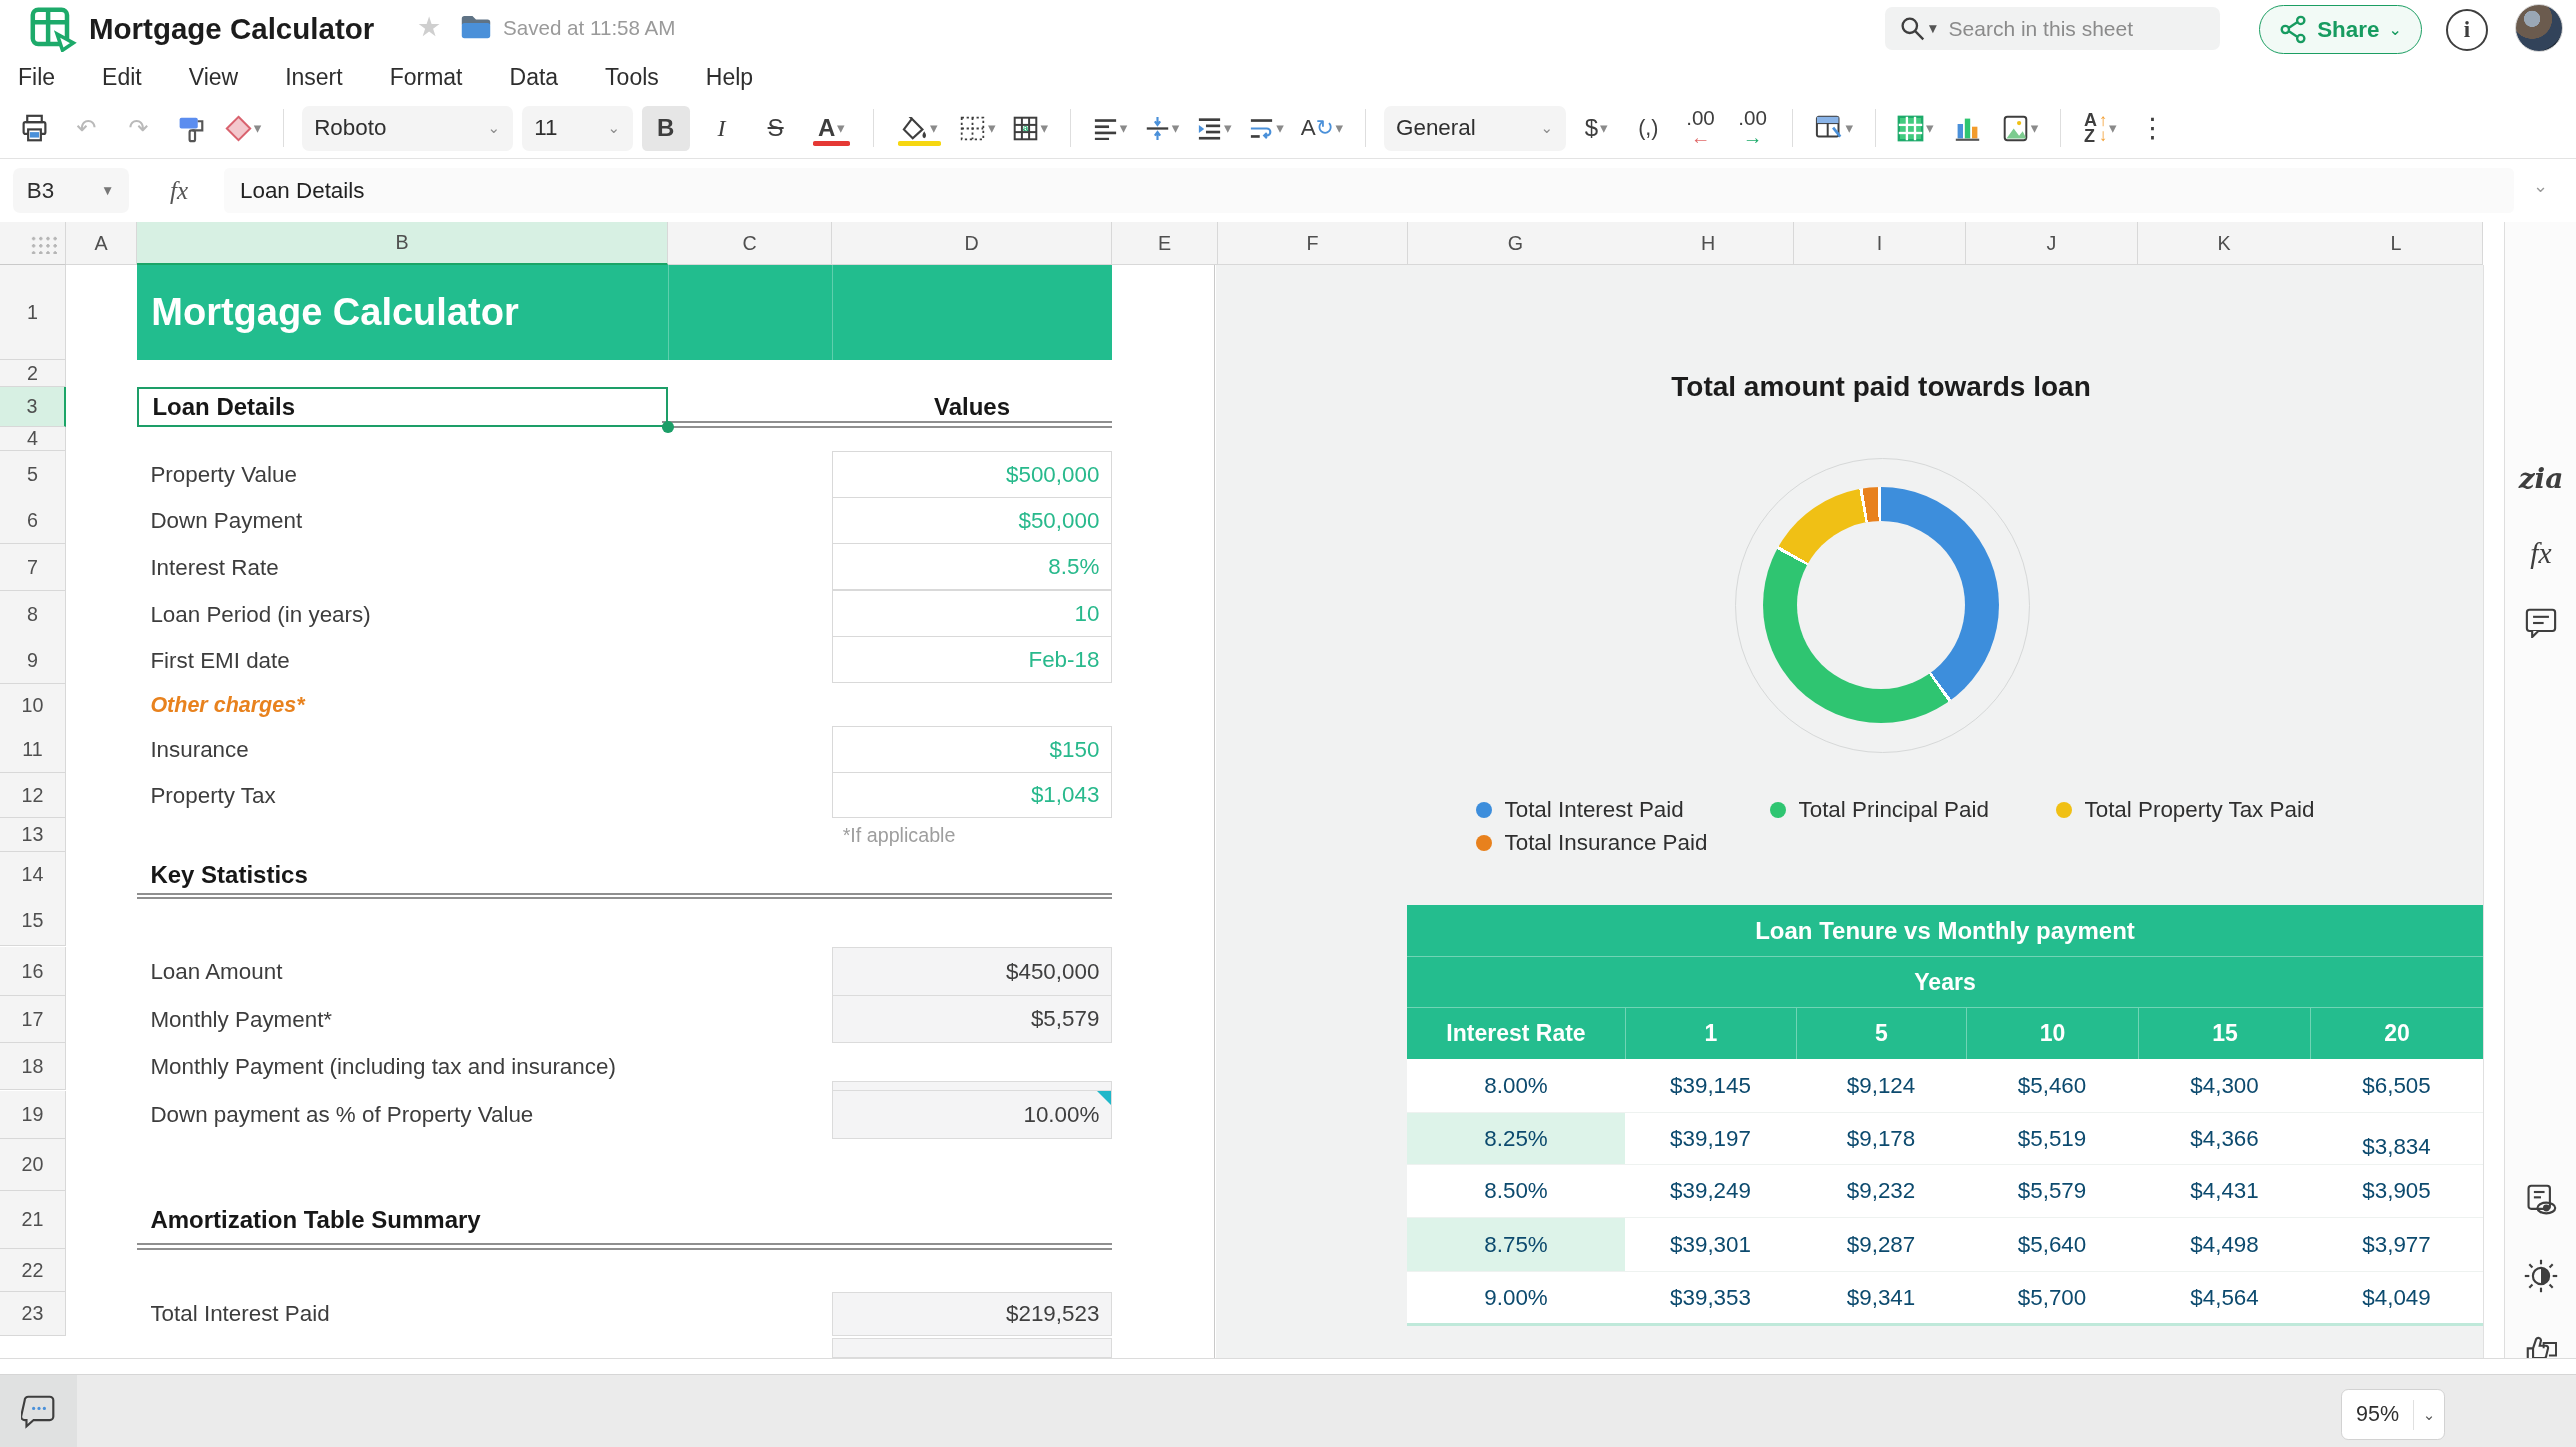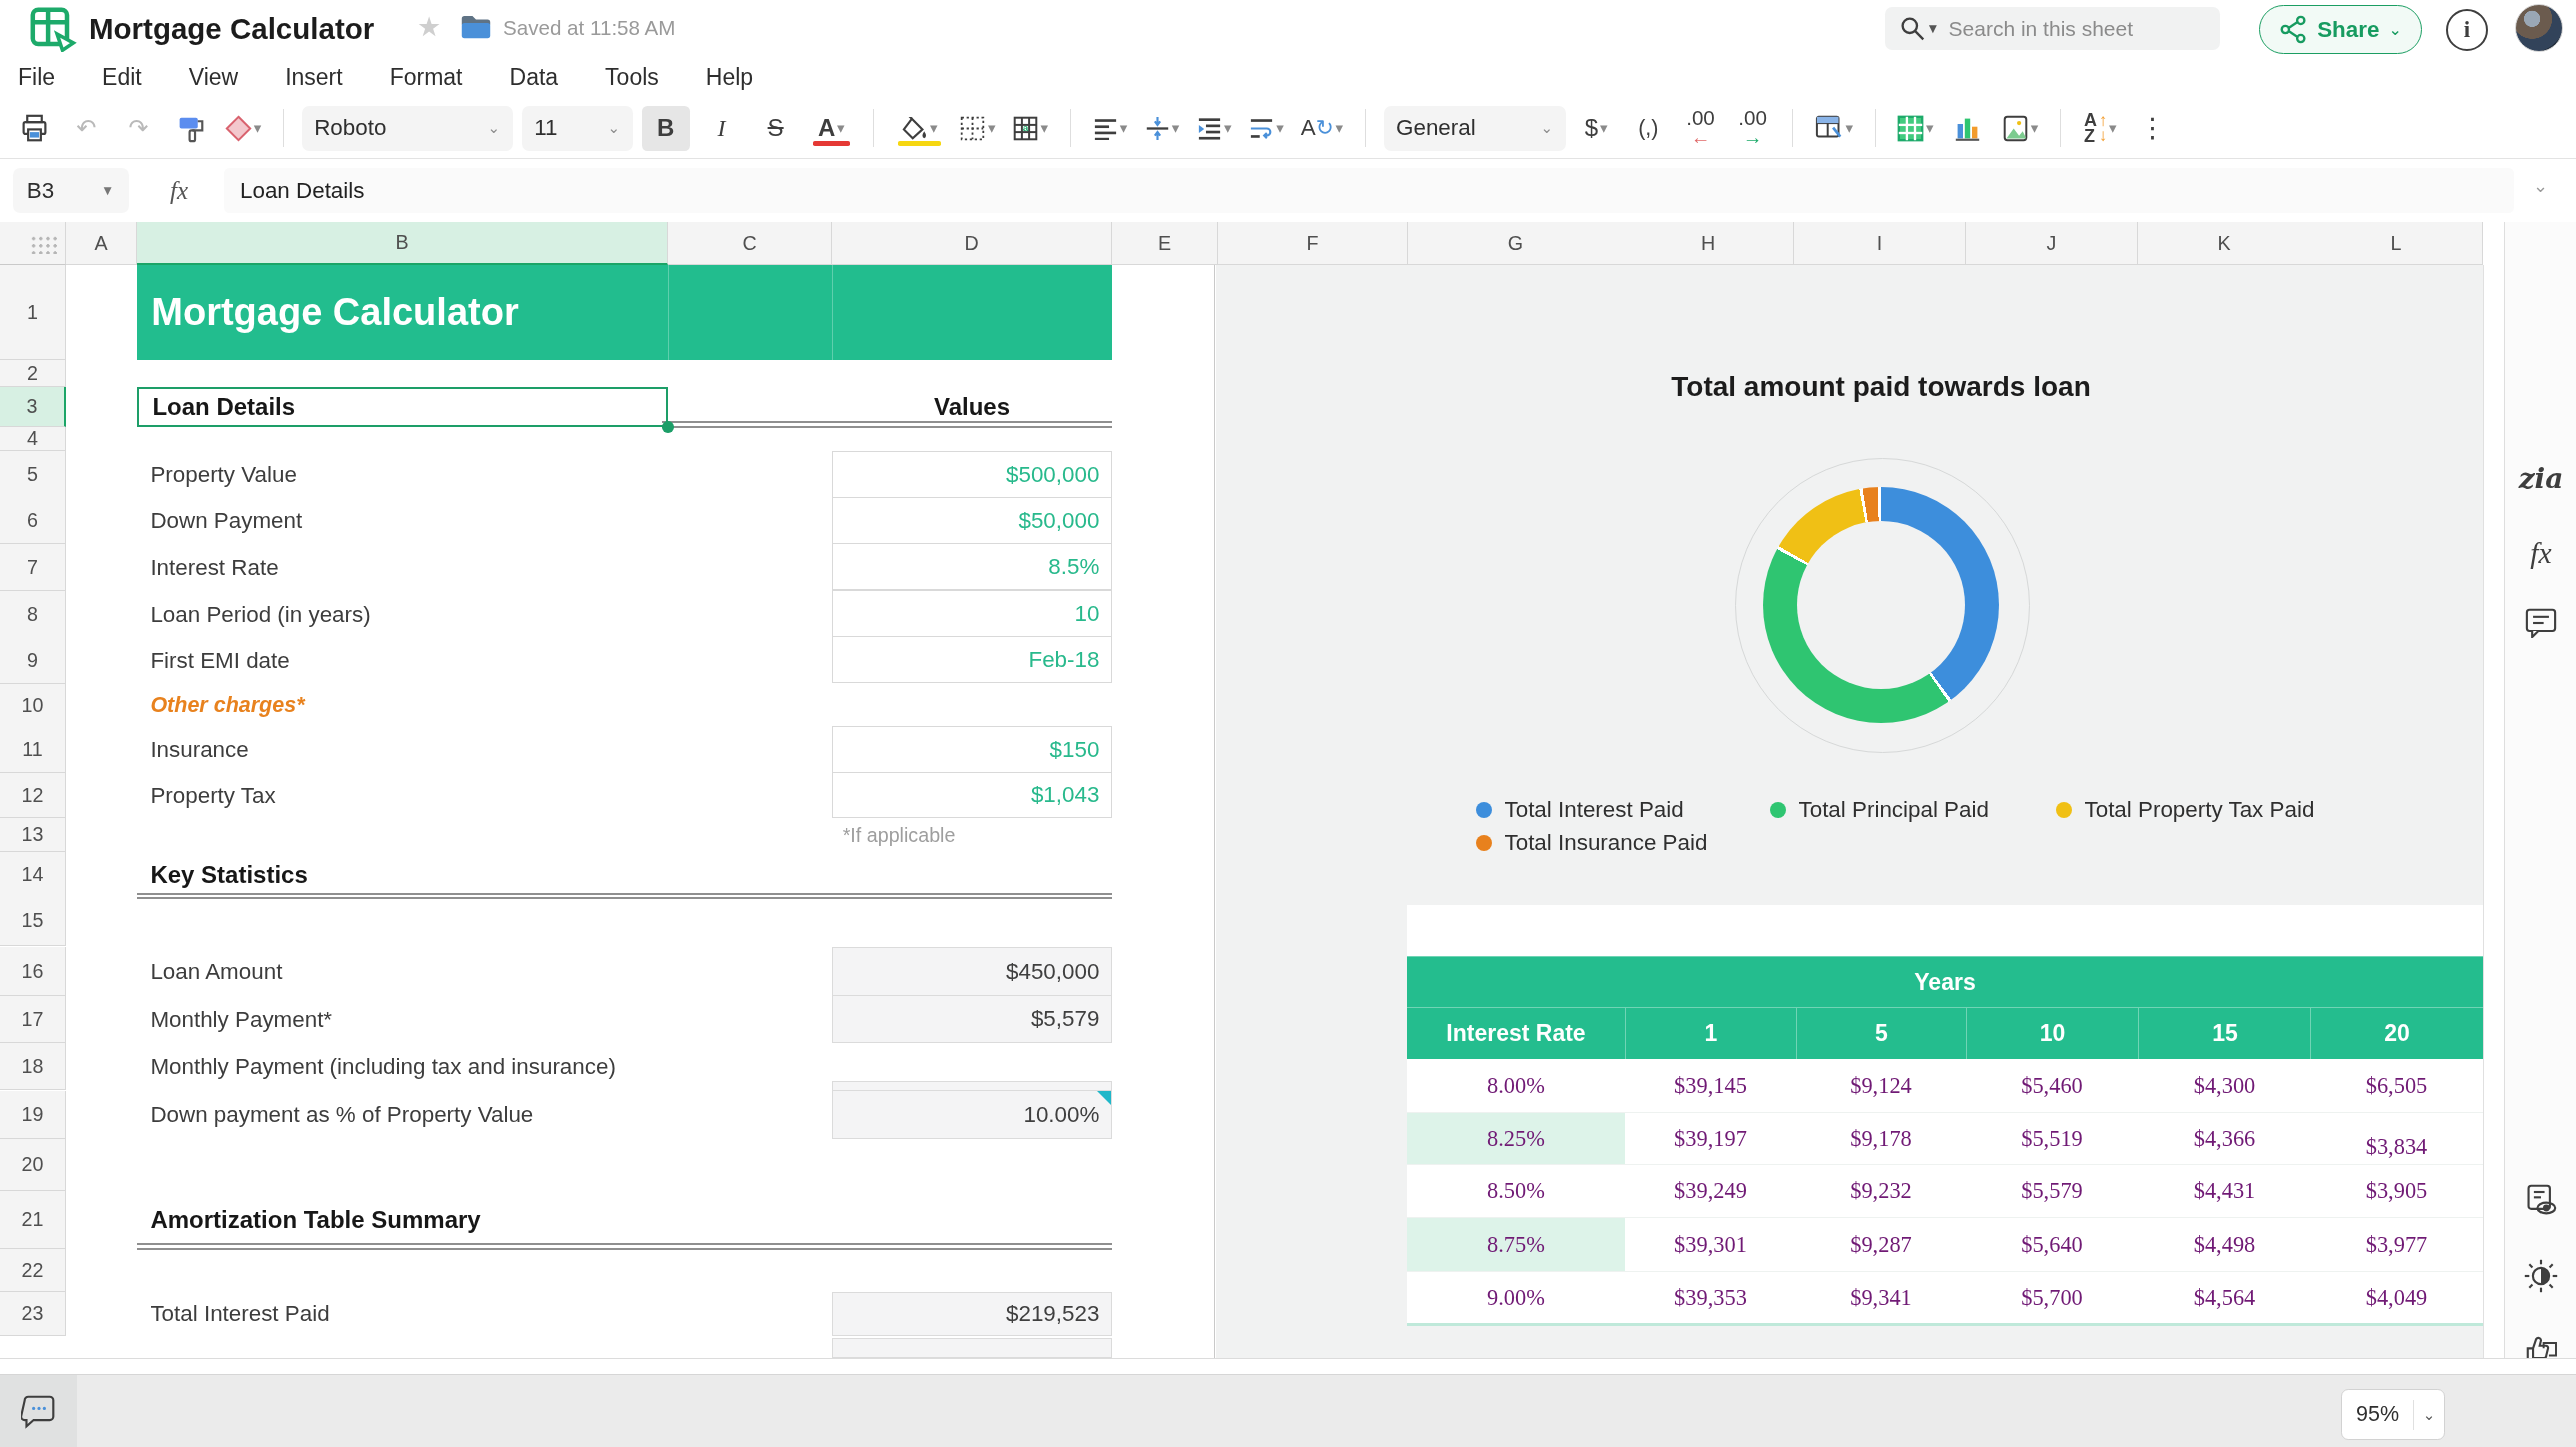--- a/index.html
+++ b/index.html
@@ -84,21 +84,21 @@
   .ring{position:absolute;border:0.9px solid #d6d8d8;border-radius:50%;}
   .donut{position:absolute;border-radius:50%;}
   .donut-hole{position:absolute;border-radius:50%;background:#f1f2f2;}
   .legend-item{position:absolute;display:flex;align-items:center;gap:12.5px;}
   .legend-dot{width:16px;height:16px;border-radius:50%;flex:none;}
   .legend-txt{font-size:22.4px;color:#2f2f2f;white-space:nowrap;}
 
   .ttable{position:absolute;background:#fff;}
   .tgreen{position:absolute;background:#24bd8e;color:#fff;display:flex;align-items:center;justify-content:center;
     font-weight:bold;box-sizing:border-box;}
-  .tcell{position:absolute;display:flex;align-items:center;justify-content:center;font-size:22.4px;color:#701a75;box-sizing:border-box;font-family:Liberation Serif, serif;}
+  .tcell{position:absolute;display:flex;align-items:center;justify-content:center;font-size:22.4px;color:#0c4a6e;box-sizing:border-box;}
   .scroll-lane{background:#fff;border-left:0.9px solid #e0e0e0;box-sizing:border-box;}
 
   
   .sidebar{left:2504px;top:222px;width:72px;height:1152px;background:#fbfbfb;border-left:0.9px solid #dedede;box-sizing:border-box;}
   .sb-icon{position:absolute;left:0;width:72px;display:flex;align-items:center;justify-content:center;color:#3e3e3e;}
 
   
   .hstrip{left:0;top:1358px;width:2576px;height:16px;background:#fff;border-top:0.9px solid #dcdcdc;box-sizing:border-box;}
   .tabbar{left:0;top:1374px;width:2576px;height:73px;background:#ebebeb;border-top:0.9px solid #d6d6d6;box-sizing:border-box;}
   .chatbox{left:0;top:1374px;width:77px;height:73px;background:#e0e1e1;display:flex;align-items:center;justify-content:center;}
@@ -479,20 +479,21 @@
           </div>
           <div class="legend-item" style="left: 840px; top: 532px;">
             <span class="legend-dot" style="background: rgb(240, 192, 21);"></span>
             <span class="legend-txt">Total Property Tax Paid</span>
           </div>
           <div class="legend-item" style="left: 260px; top: 565px;">
             <span class="legend-dot" style="background: rgb(232, 129, 29);"></span>
             <span class="legend-txt">Total Insurance Paid</span>
           </div>
           <div class="ttable" style="position: absolute; left: 191px; top: 640px; width: 1076px; height: 420px;">
+            <div class="tgreen" style="position: absolute; left: 0px; top: 0px; width: 1076px; height: 51px; font-size: 24px;">Loan Tenure vs Monthly payment</div>
             <div class="tgreen" style="position: absolute; left: 0px; top: 51px; width: 1076px; height: 51px; font-size: 23px; border-top: 0.9px solid rgba(255, 255, 255, 0.35);">Years</div>
             <div class="tgreen" style="position: absolute; left: 0px; top: 102px; width: 218px; height: 52px; font-size: 23px; border-top: 0.9px solid rgba(255, 255, 255, 0.35);">Interest Rate</div>
             <div class="tgreen" style="position: absolute; left: 218px; top: 102px; width: 171px; height: 52px; font-size: 23px; border-left: 0.9px solid rgba(255, 255, 255, 0.35); border-top: 0.9px solid rgba(255, 255, 255, 0.35);">1</div>
             <div class="tgreen" style="position: absolute; left: 389px; top: 102px; width: 170px; height: 52px; font-size: 23px; border-left: 0.9px solid rgba(255, 255, 255, 0.35); border-top: 0.9px solid rgba(255, 255, 255, 0.35);">5</div>
             <div class="tgreen" style="position: absolute; left: 559px; top: 102px; width: 172px; height: 52px; font-size: 23px; border-left: 0.9px solid rgba(255, 255, 255, 0.35); border-top: 0.9px solid rgba(255, 255, 255, 0.35);">10</div>
             <div class="tgreen" style="position: absolute; left: 731px; top: 102px; width: 173px; height: 52px; font-size: 23px; border-left: 0.9px solid rgba(255, 255, 255, 0.35); border-top: 0.9px solid rgba(255, 255, 255, 0.35);">15</div>
             <div class="tgreen" style="position: absolute; left: 903px; top: 102px; width: 173px; height: 52px; font-size: 23px; border-left: 0.9px solid rgba(255, 255, 255, 0.35); border-top: 0.9px solid rgba(255, 255, 255, 0.35);">20</div>
             <div class="tcell" style="position: absolute; left: 0px; top: 154px; width: 218px; height: 53px;">8.00%</div>
             <div class="tcell" style="position: absolute; left: 218px; top: 154px; width: 171px; height: 53px;">$39,145</div>
             <div class="tcell" style="position: absolute; left: 389px; top: 154px; width: 170px; height: 53px;">$9,124</div>

